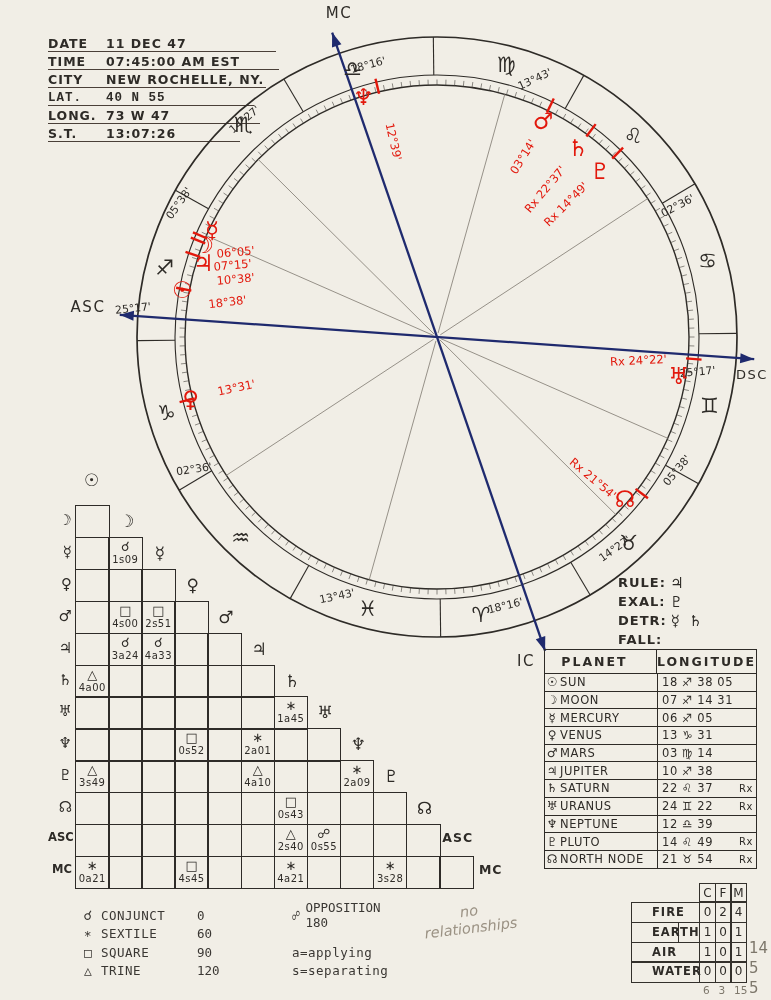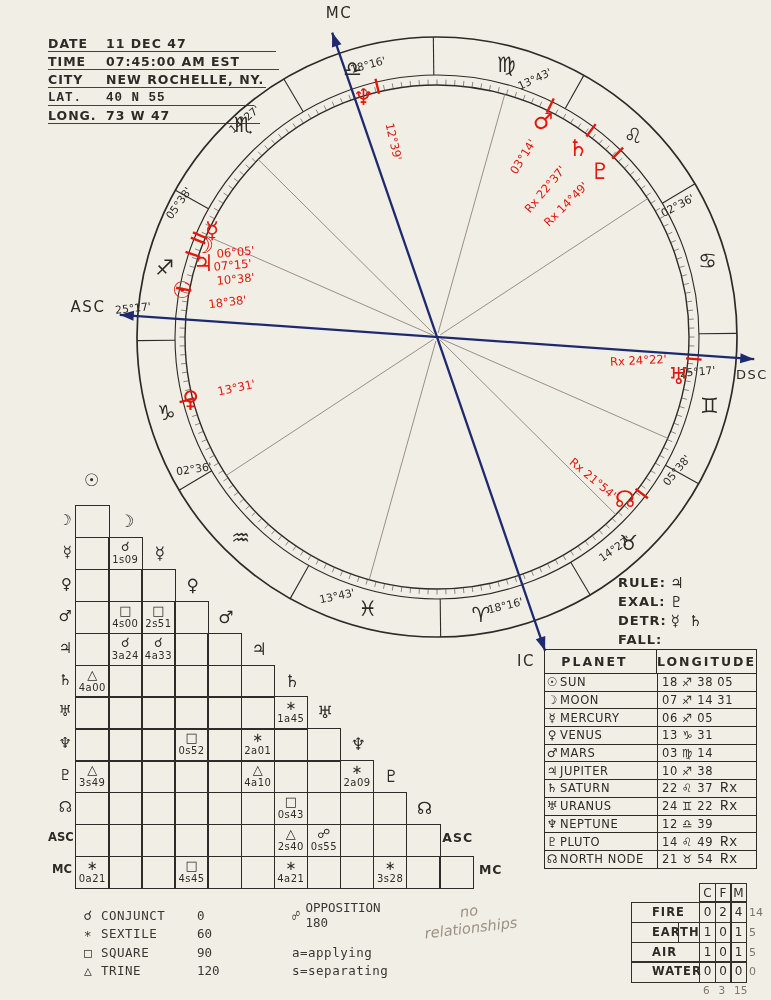--- a/index.html
+++ b/index.html
@@ -31,41 +31,41 @@
   #ptable .hd .c1{width:112px;text-align:center;}
   #ptable .hd .c2{flex:1;text-align:center;border-left:1.4px solid #2e2b27;height:100%;
                   display:flex;align-items:center;justify-content:center;}
   #ptable .pr{display:flex;height:16.7px;border-bottom:1.2px solid #2e2b27;
               font-size:11.5px;letter-spacing:.6px;align-items:center;}
   #ptable .pr:last-child{border-bottom:none;}
   #ptable .pg{width:15px;text-align:center;font-size:12px;}
   #ptable .pn{width:97px;}
   #ptable .pl{flex:1;border-left:1.4px solid #2e2b27;height:100%;display:flex;
               align-items:center;padding-left:4px;box-sizing:border-box;}
-  #ptable .rx{margin-left:auto;margin-right:18px;font-size:14px;font-family:Liberation Mono, monospace;}
+  #ptable .rx{margin-left:auto;margin-right:3px;font-size:10px;}
   
   #dign{left:618px;top:573px;font-size:13px;font-weight:bold;letter-spacing:1px;}
   #dign .drow{height:19px;display:flex;align-items:center;}
   #dign .dv{font-size:15px;font-weight:normal;margin-left:4px;letter-spacing:2px;}
   
   #legend{left:84px;top:906px;font-family:"DejaVu Sans Mono",monospace;font-size:12.5px;color:#3a3733;}
   #legend .lrow{height:18.5px;display:flex;align-items:center;}
   #legend .lg{width:17px;font-size:13px;}
   #legend .ln{width:96px;letter-spacing:.5px;}
   #legend .col2{position:absolute;left:208px;top:0;}
   #legend .note-line{height:18.5px;display:flex;align-items:center;letter-spacing:.5px;text-align:center;}
   
   #note{left:405px;top:903px;width:130px;text-align:center;color:#9a9183;
         font-style:italic;font-size:14.5px;transform:rotate(-7deg);line-height:17px;}
   
   #etable{left:631px;top:883px;font-size:12px;}
   #etable .ec{position:absolute;border:1.4px solid #33302b;box-sizing:border-box;
               text-align:center;line-height:18px;}
   #etable .lab{text-align:left;padding-left:20px;font-weight:bold;letter-spacing:1px;font-size:11.5px;}
-  #etable .annot{position:absolute;color:#7d776b;font-size:11px;}
+  #etable .annot{position:absolute;color:#7d776b;font-size:15px;margin-top:33px;}
   #etable .tot{position:absolute;color:#7d776b;font-size:10.5px;}
 </style>
 </head>
 <body>
 
 <div id="info" class="abs">
     <div class="info-row" style="width: 228px;">
       <span class="info-label">DATE</span>
       <span class="info-value">11 DEC 47</span>
     </div>
@@ -77,20 +77,24 @@
       <span class="info-label">CITY</span>
       <span class="info-value">NEW ROCHELLE, NY.</span>
     </div>
     <div class="info-row" style="width: 206px; font-family: Liberation Mono, monospace;">
       <span class="info-label">LAT.</span>
       <span class="info-value">40 N 55</span>
     </div>
     <div class="info-row" style="width: 212px;">
       <span class="info-label">LONG.</span>
       <span class="info-value">73 W 47</span>
+    </div>
+    <div class="info-row" style="width: 192px;">
+      <span class="info-label">S.T.</span>
+      <span class="info-value">13:07:26</span>
     </div>
   </div>
 
 <svg id="wheel-svg" class="abs" width="771" height="1000" viewBox="0 0 771 1000">
     <circle cx="437" cy="337" r="300" fill="none" stroke="#2e2b27" stroke-width="1.7"></circle>
     <circle cx="437" cy="337" r="262" fill="none" stroke="#2e2b27" stroke-width="1.1"></circle>
     <circle cx="437" cy="337" r="252" fill="none" stroke="#2e2b27" stroke-width="1.4"></circle>
     <line x1="689" y1="337" x2="694.5" y2="337" stroke="#45423c" stroke-width="0.6"></line>
     <line x1="688.8464884088121" y1="328.20532683096974" x2="694.3431379574172" y2="328.013379599106" stroke="#45423c" stroke-width="0.6"></line>
     <line x1="688.3861406654758" y1="319.42136861648044" x2="693.8727429419048" y2="319.03770801088774" stroke="#45423c" stroke-width="0.6"></line>

